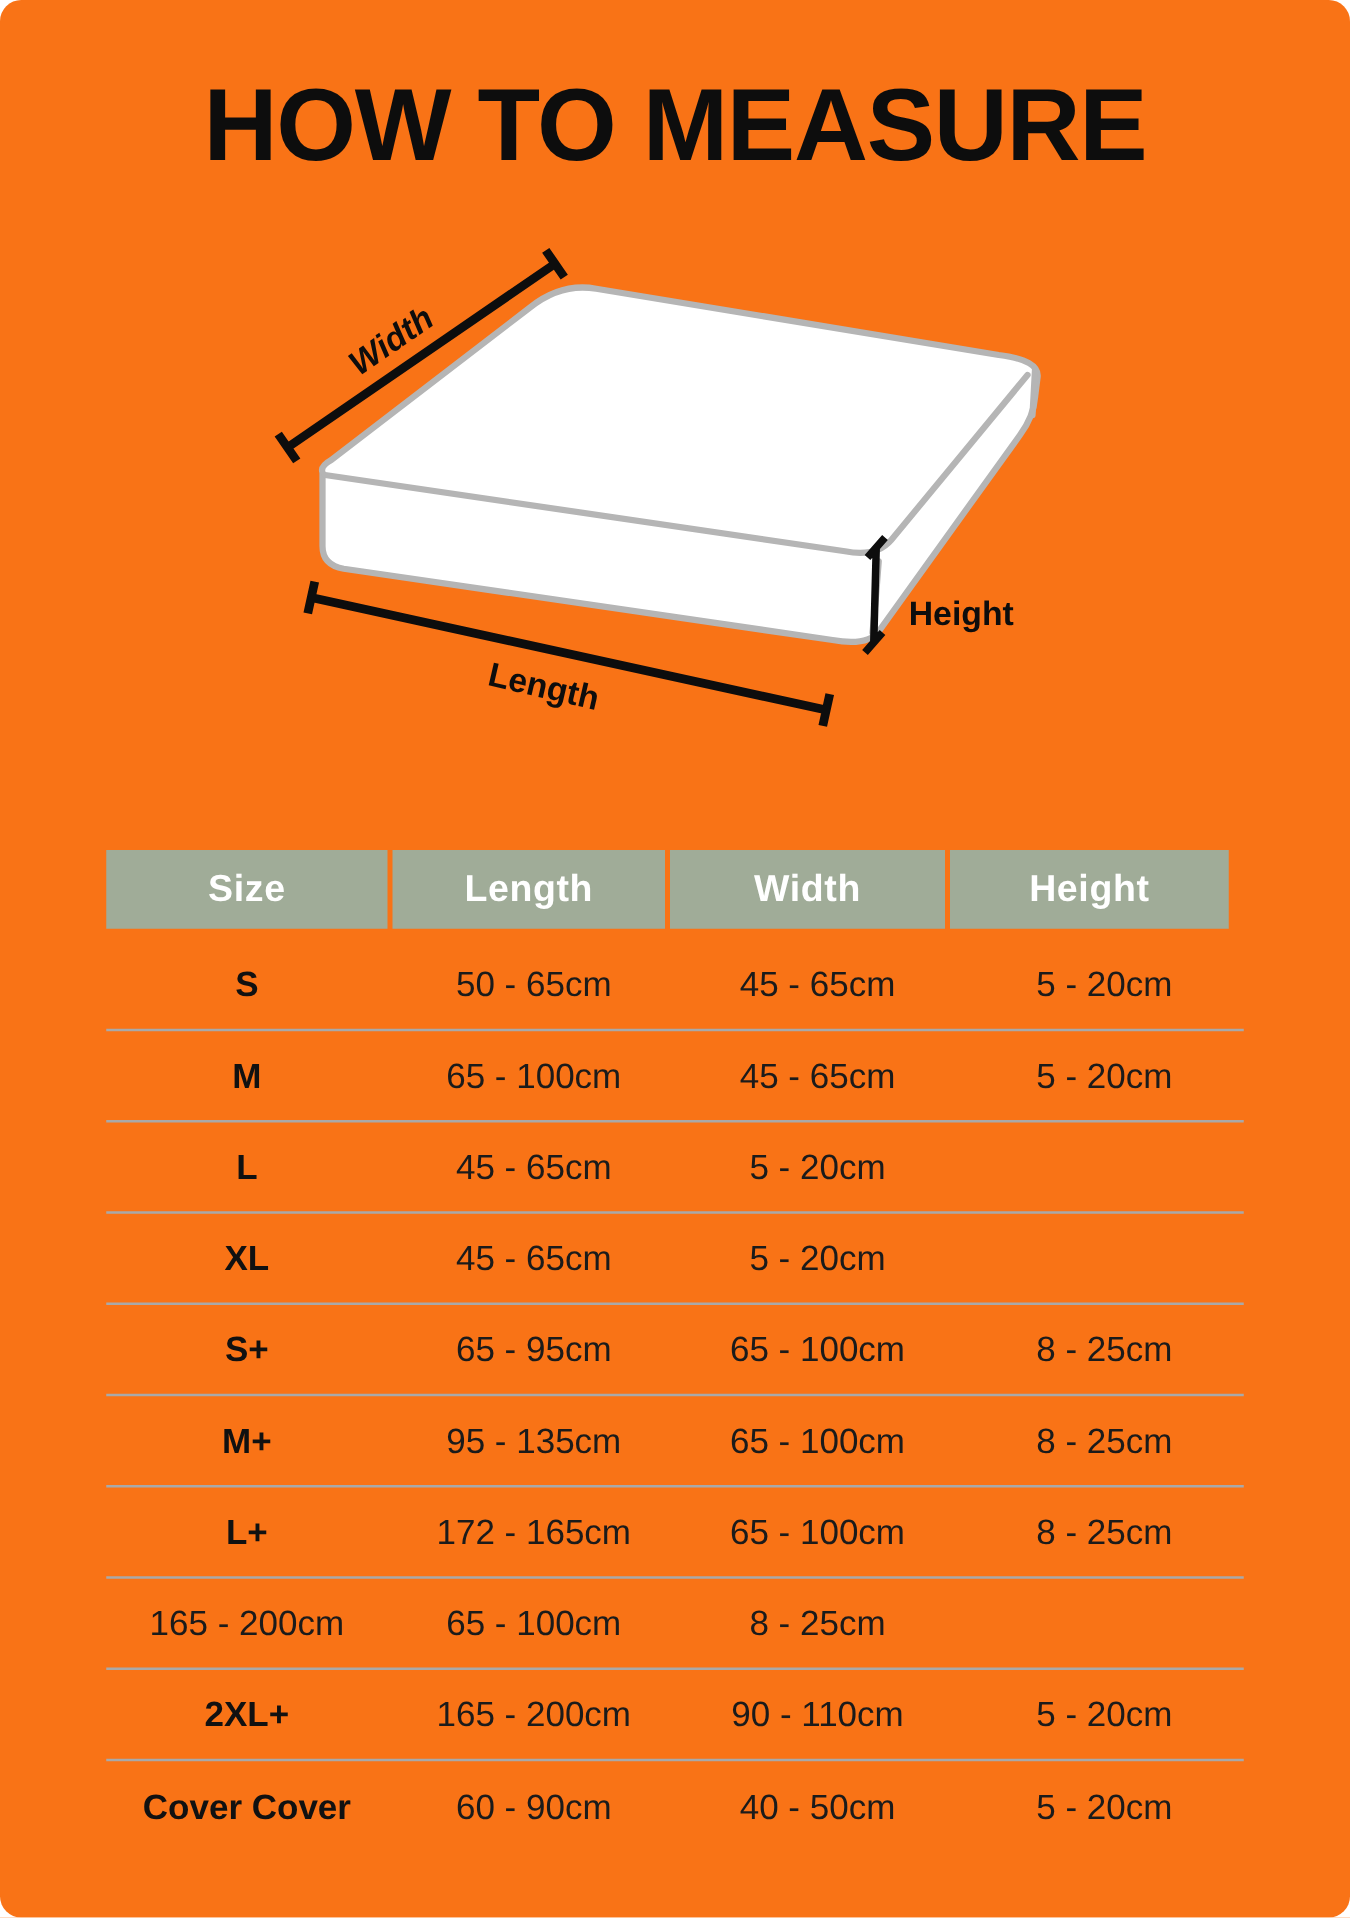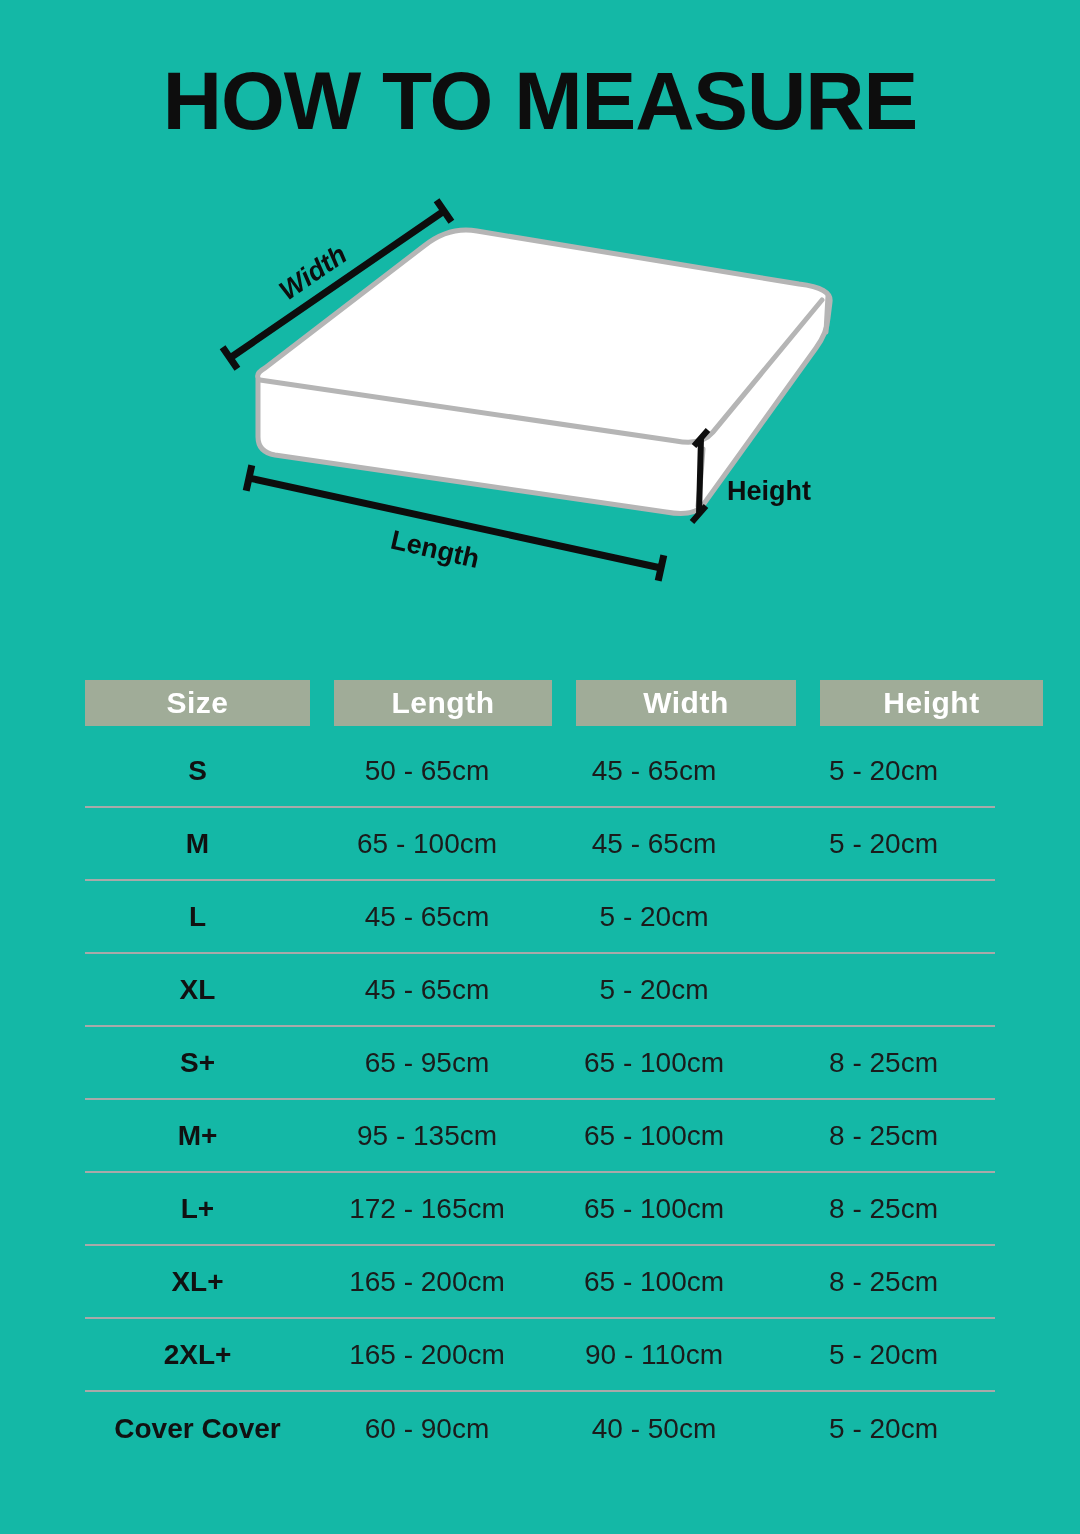--- a/index.html
+++ b/index.html
@@ -1,22 +1,23 @@
 <!DOCTYPE html>
 <html><head>
 <meta charset="utf-8">
 <style>
   * { margin:0; padding:0; box-sizing:border-box; }
   html,body { background:#ffffff; }
   .page {
     position:relative;
     width:1080px; height:1534px;
-    background:#14b8a6;
+    background:#f97316;
     font-family:"Liberation Sans", sans-serif;
     overflow:hidden;
+    border-radius:17px;
   }
   .title {
     position:absolute;
     top:60px; left:0; width:100%;
     text-align:center;
     font-size:82px;
     font-weight:700;
     letter-spacing:-1px;
     line-height:1;
     color:#0d0d0d;
@@ -55,22 +56,22 @@
   }
   .diagram text.italic { font-style:italic; }
   .size-table {
     position:absolute;
     left:85px; top:680px;
     width:910px;
   }
   .thead {
     display:grid;
     grid-template-columns:225px 218px 220px 223px;
-    gap:24px;
-    height:46px;
+    gap:4px;
+    height:63px;
   }
   .th {
     background:#a0ac98;
     color:#ffffff;
     display:flex;
     align-items:center;
     justify-content:center;
     font-size:30px;
     font-weight:700;
     letter-spacing:0.5px;
@@ -188,21 +189,20 @@
         </div>
 
         <div class="trow">
           <div class="cell size">L+</div>
           <div class="cell">172 - 165cm</div>
           <div class="cell">65 - 100cm</div>
           <div class="cell">8 - 25cm</div>
         </div>
 
         <div class="trow">
-          <div class="cell size">XL+</div>
           <div class="cell">165 - 200cm</div>
           <div class="cell">65 - 100cm</div>
           <div class="cell">8 - 25cm</div>
         </div>
 
         <div class="trow">
           <div class="cell size">2XL+</div>
           <div class="cell">165 - 200cm</div>
           <div class="cell">90 - 110cm</div>
           <div class="cell">5 - 20cm</div>

